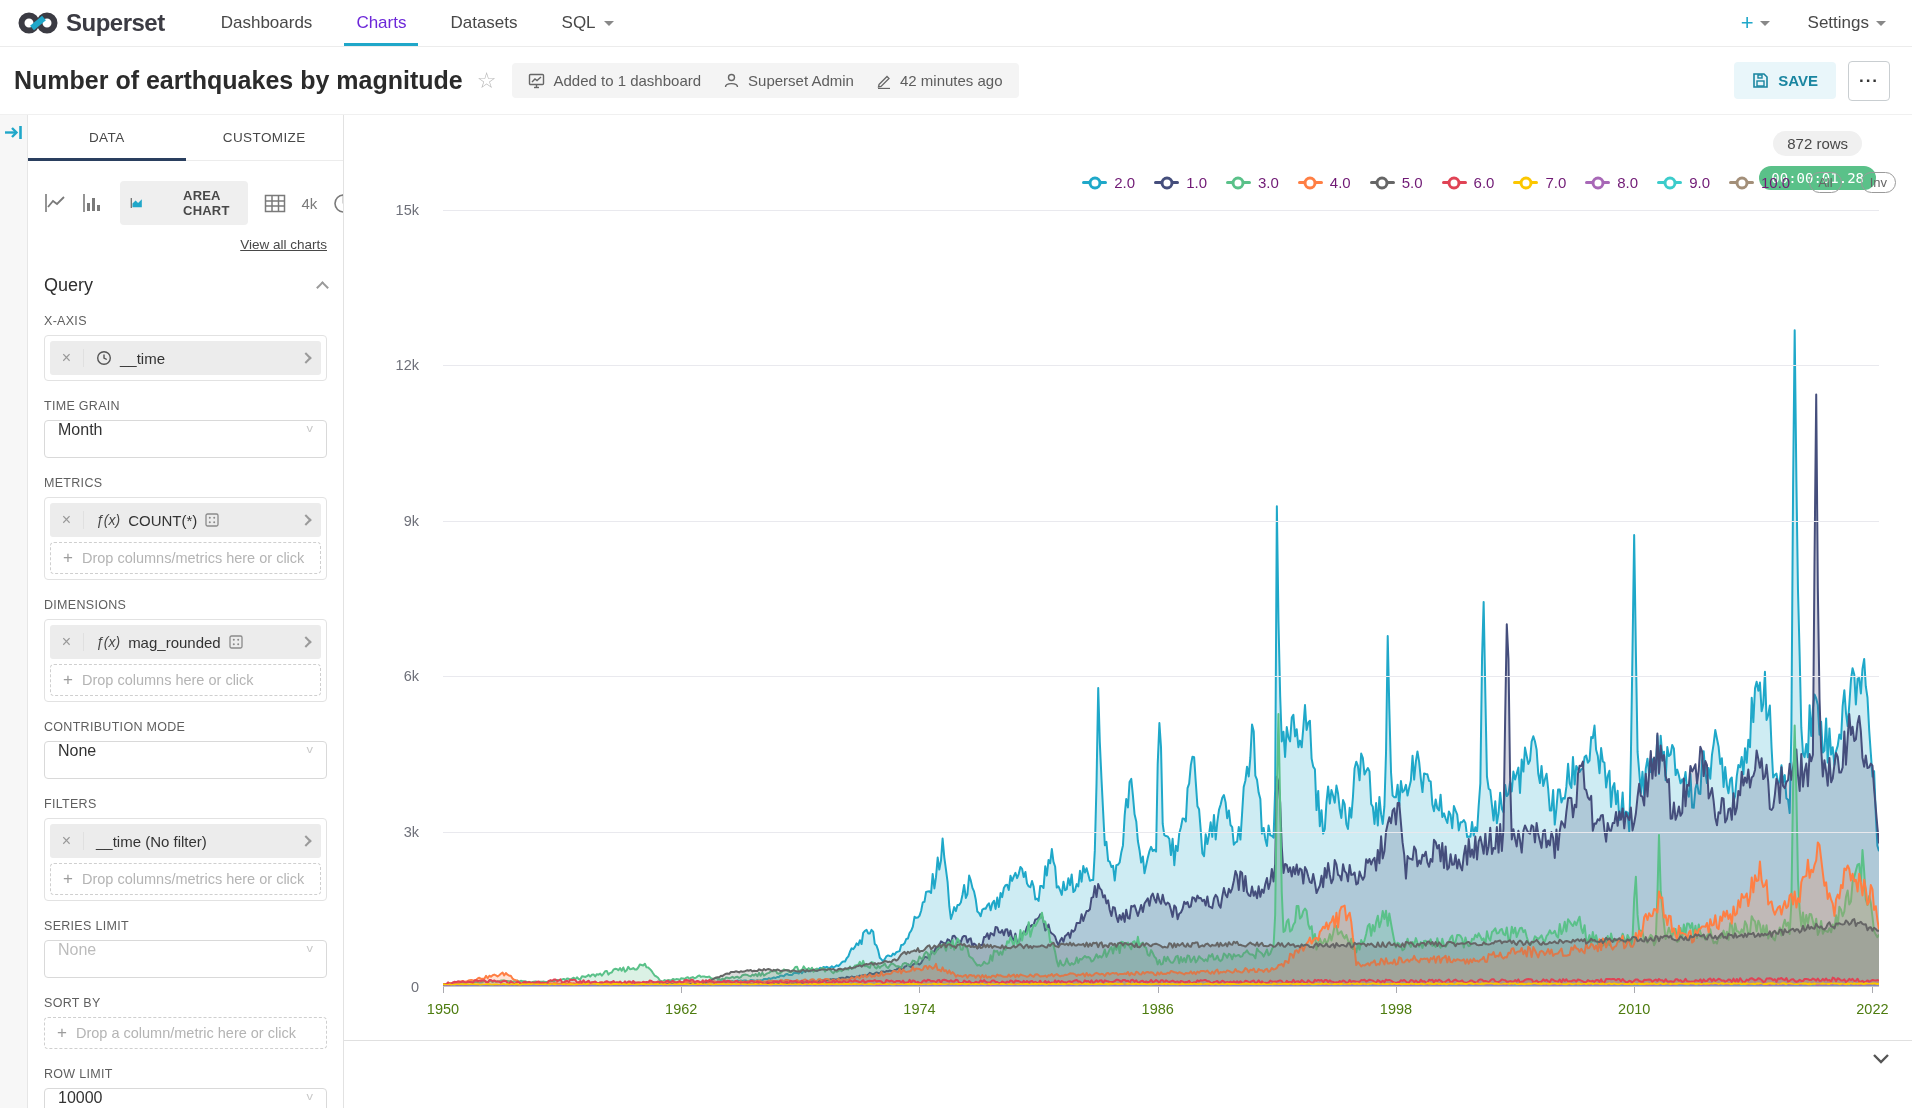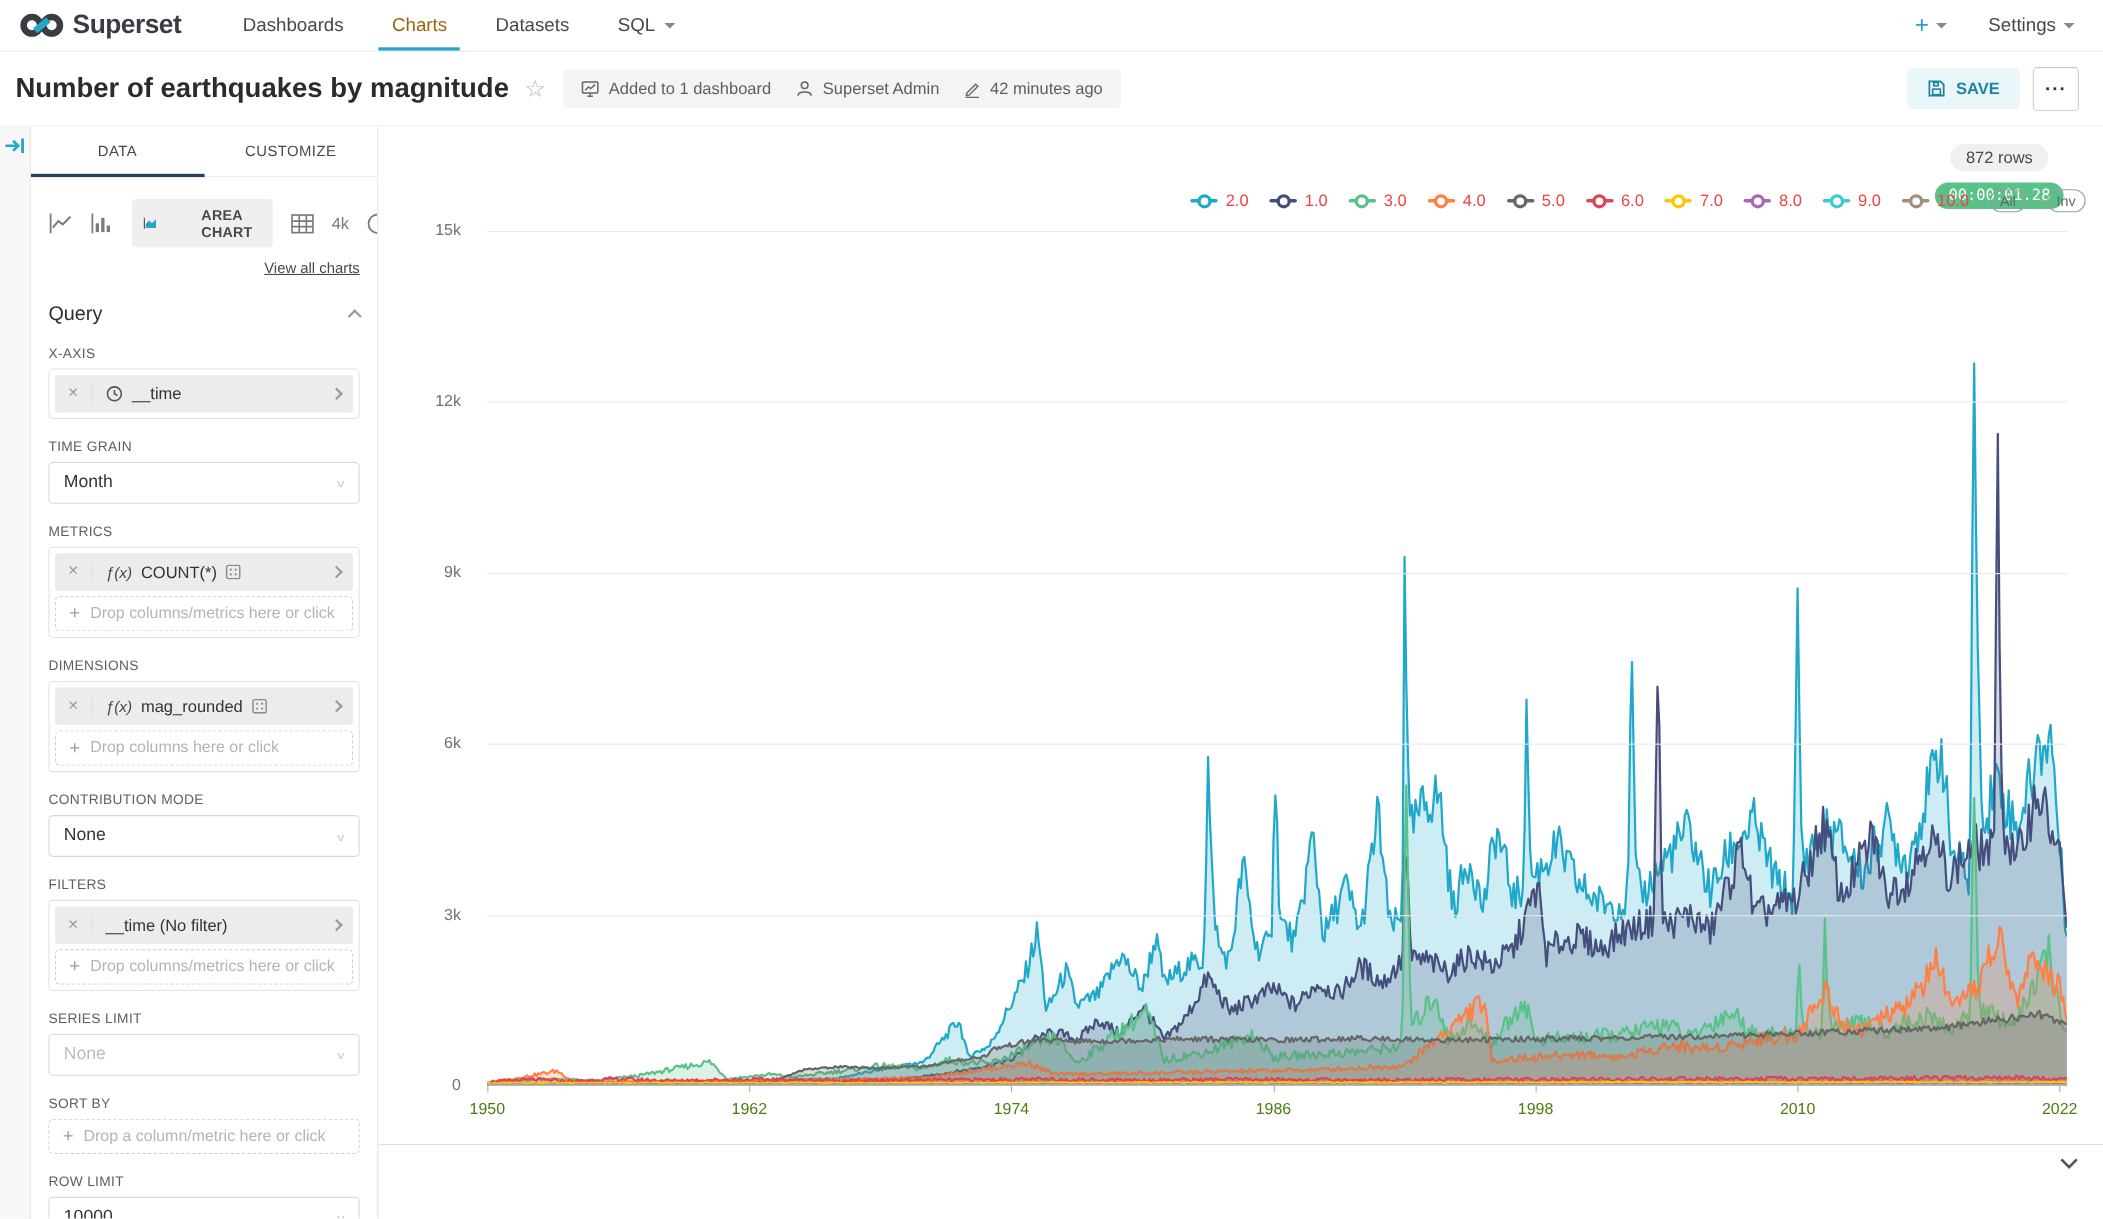--- a/index.html
+++ b/index.html
@@ -7,21 +7,21 @@
     font-family:"Liberation Sans", sans-serif; color:#333; }
 
   
   .topnav { height:47px; display:flex; align-items:stretch; padding:0 26px 0 18px;
     border-bottom:1px solid #ececec; background:#fff; }
   .brand { display:flex; align-items:center; gap:8px; margin-right:34px; cursor:pointer; }
   .brand-text { font-size:24px; font-weight:700; color:#3b3b43; letter-spacing:-0.5px; }
   .nav-items { display:flex; align-items:stretch; }
   .nav-item { display:flex; align-items:center; padding:0 22px; font-size:17px; color:#484848;
     position:relative; cursor:pointer; }
-  .nav-item.active { color:#a16207; }
+  .nav-item.active { color:#6d28d9; }
   .nav-item.active::after { content:""; position:absolute; left:10px; right:10px; bottom:0;
     height:3px; background:#20a7c9; }
   .nav-right { margin-left:auto; display:flex; align-items:center; gap:38px; }
   .plus-btn { color:#20a7c9; font-size:22px; display:flex; align-items:center; gap:6px; cursor:pointer; }
   .settings-btn { font-size:17px; color:#484848; display:flex; align-items:center; gap:7px; cursor:pointer; }
   .caret { width:0; height:0; border-left:5px solid transparent; border-right:5px solid transparent;
     border-top:5px solid #888; display:inline-block; }
 
   
   .pagehead { height:68px; display:flex; align-items:center; padding:0 22px 0 14px;
@@ -77,34 +77,34 @@
     cursor:pointer; border-right:1px solid #e0e0e0; }
   .pill-main { flex:1; display:flex; align-items:center; gap:8px; padding:0 12px;
     font-size:15px; color:#333; overflow:hidden; }
   .fx { font-style:italic; font-size:14px; color:#484848; }
   .pill-arrow { width:30px; flex:none; display:flex; justify-content:center; cursor:pointer; }
   .dropzone { border:1px dashed #cfcfcf; border-radius:4px; margin-top:5px; height:32px;
     display:flex; align-items:center; gap:9px; padding:0 12px; color:#b4b4b4; font-size:14.5px;
     cursor:pointer; }
   .dropzone .plus { color:#9c9c9c; font-size:17px; }
   .select { border:1px solid #d9d9d9; border-radius:4px; height:38px; display:flex;
-    align-items:center; justify-content:space-between; padding:0 13px; font-size:16px;
+    align-items:flex-start; justify-content:space-between; padding:0 13px; font-size:16px;
     color:#333; cursor:pointer; background:#fff; }
   .select .ph { color:#bcbcbc; }
   .select .vmark { color:#c9c9c9; font-size:13px; transform:scaleY(0.8); }
 
   
   .chart-card { position:relative; height:925px; background:#fff; }
   .badge-row { position:absolute; top:16px; right:36px; display:flex; gap:10px; align-items:center;flex-direction:column; }
   .rows-pill { background:#f0f0f0; border-radius:13px; padding:4px 14px; font-size:15px; color:#484848; }
   .timer-pill { background:#5ac189; border-radius:13px; padding:4px 12px; font-size:14px;
     color:#fff; font-family:"DejaVu Sans Mono", monospace; }
   .legend-row { position:absolute; top:57px; right:16px; display:flex; align-items:center;
     gap:19px; }
-  .lg-item { display:flex; align-items:center; gap:7px; cursor:pointer; font-size:15px; color:#ef4444; }
+  .lg-item { display:flex; align-items:center; gap:7px; cursor:pointer; font-size:15px; color:#701a75; }
   .lg-marker { width:25px; height:3px; border-radius:2px; position:relative; }
   .lg-marker::after { content:""; position:absolute; left:50%; top:50%; transform:translate(-50%,-50%);
     width:7px; height:7px; border-radius:50%; background:#fff; border:3px solid; border-color:inherit; }
   .lg-btn { border:1.5px solid #9a9a9a; color:#666; border-radius:12px; font-size:13px;
     padding:2px 8px; cursor:pointer; }
   .plot { position:absolute; left:99px; right:33px; top:95px; bottom:53px; }
   .gridline { position:absolute; left:0; right:0; height:1px; background:#e9e9ee; }
   .axisline { position:absolute; left:0; right:0; bottom:0; height:1px; background:#c2c2c8; }
   .plot svg { position:absolute; inset:0; width:100%; height:100%; }
   .ylabel { position:absolute; right:12px; transform:translateY(-50%); font-size:14.5px; color:#6e7079; }

